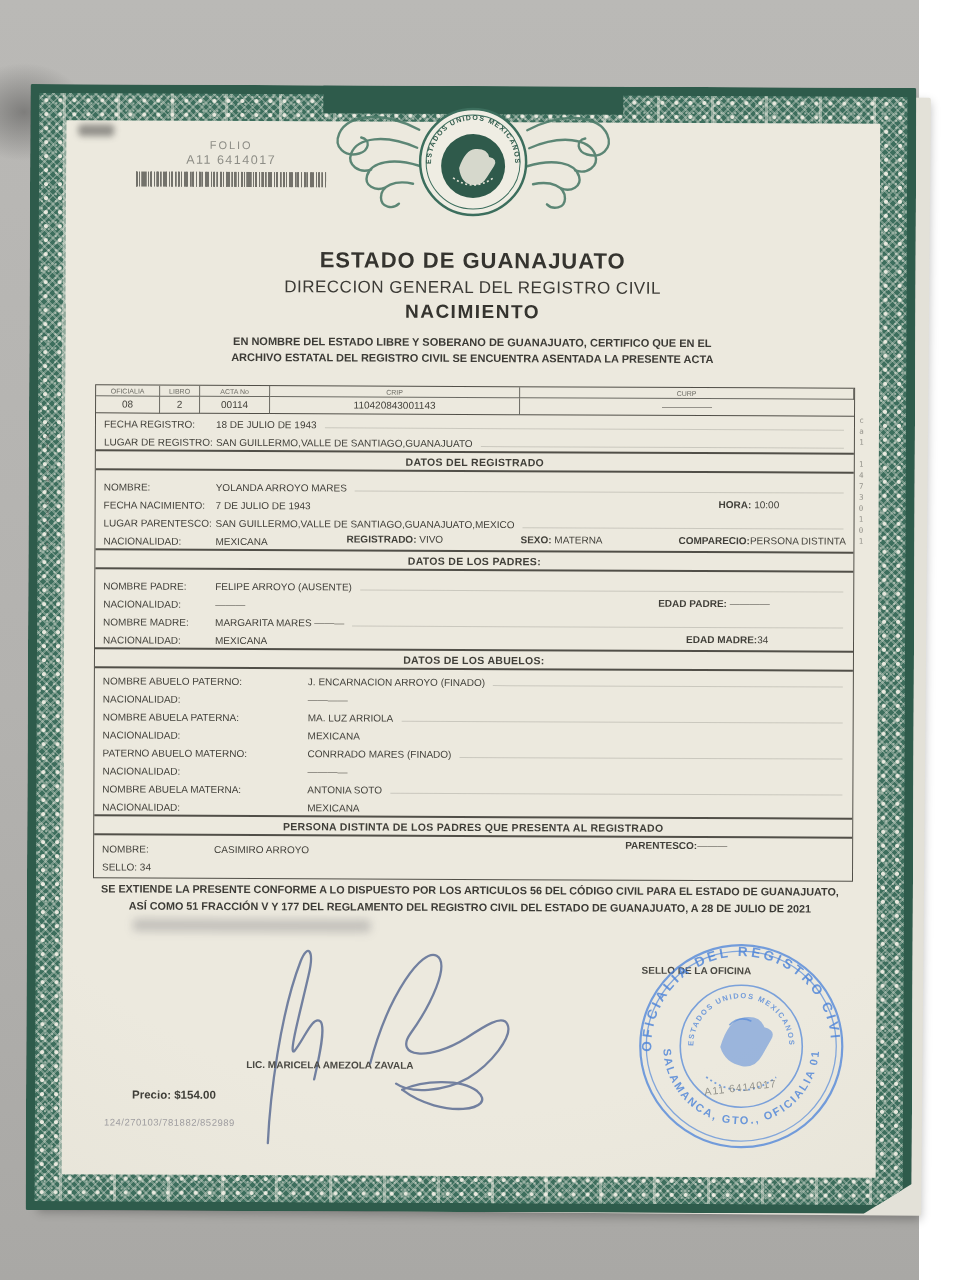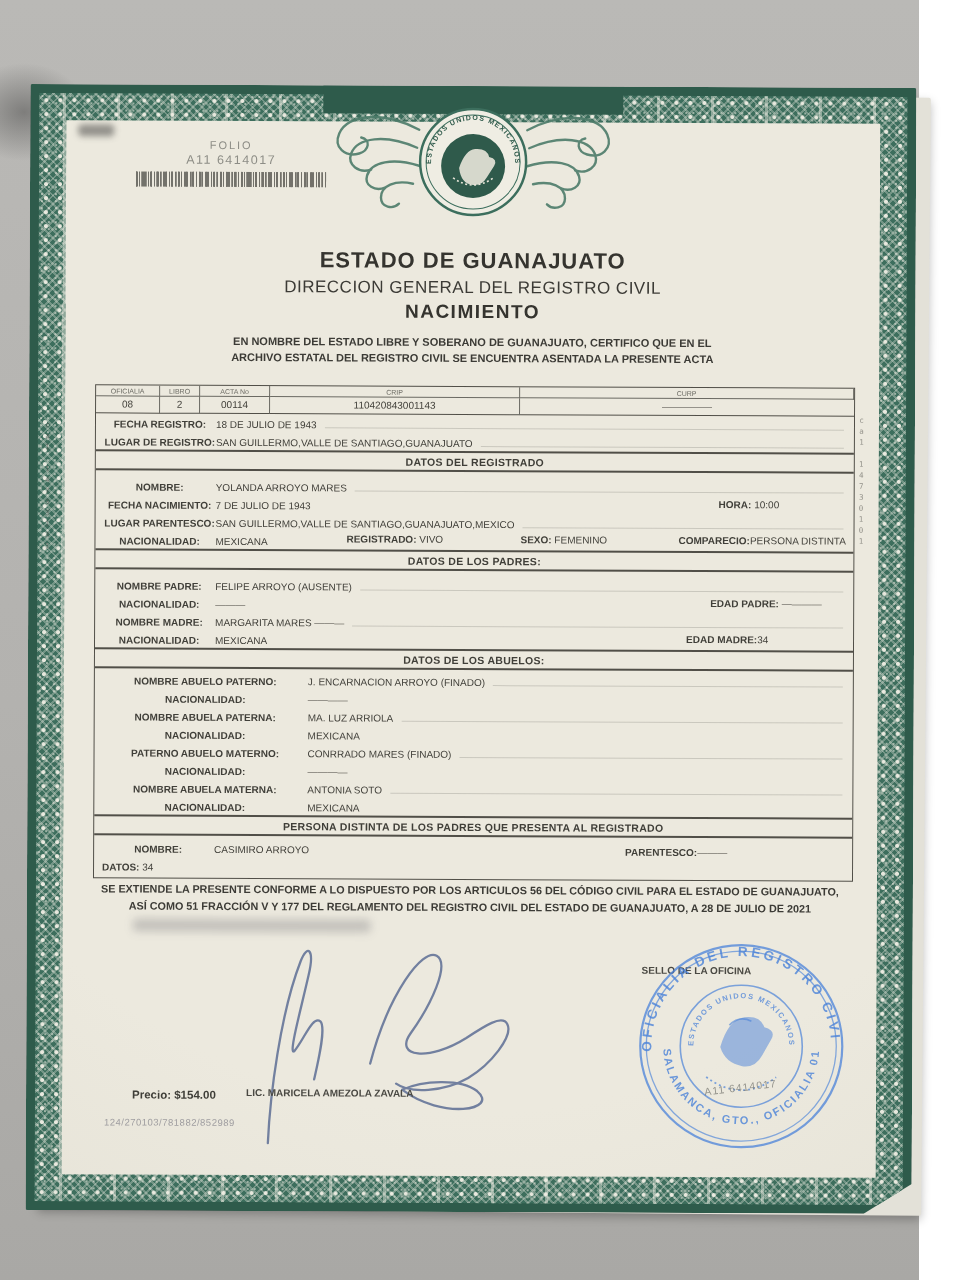--- a/index.html
+++ b/index.html
@@ -57,21 +57,21 @@
   
   .fbox{position:absolute;left:30px;top:264px;width:758px;
         border:1.5px solid #514f48;color:#403f39;font-size:10px;}
   .rtable{display:grid;grid-template-columns:64px 40px 70px 250px 1fr;}
   .rcell{border-right:1px solid #6b6a63;text-align:center;}
   .rcell:last-child{border-right:none;}
   .rhead{font-size:7px;color:#6e6d66;padding:2px 0 1px;border-bottom:1px solid #6b6a63;}
   .rval{padding:2px 0 3px;border-bottom:1px solid #514f48;font-size:10px;}
   .frow{position:relative;display:flex;align-items:flex-end;
         padding:2px 8px 2px 8px;min-height:14px;}
-  .lbl{font-weight:700;flex:0 0 auto;text-align:center;}
+  .lbl{font-weight:400;flex:0 0 auto;}
   .lw1{width:112px;}
   .lw2{width:205px;}
   .val{white-space:nowrap;}
   .fill{flex:1;border-bottom:1px solid rgba(70,70,64,.20);margin:0 2px 2px 8px;height:10px;}
   .at{position:absolute;top:2px;white-space:nowrap;padding-left:25px;}
   .banner{text-align:center;font-weight:700;font-size:10.5px;padding:2.5px 0;
         border-top:2px solid #514f48;border-bottom:2px solid #514f48;letter-spacing:.3px;}
   .padt{padding-top:8px;}
 
   
@@ -80,21 +80,21 @@
         color:rgba(85,85,80,.6);}
   .vleft{left:-22px;top:300px;}
   .vright{left:792px;top:292px;}
 
   
   .legal{position:absolute;left:4px;top:760px;width:806px;text-align:center;
         font-size:10.8px;font-weight:700;line-height:1.55;color:#3c3b36;}
   .sig-caption{position:absolute;left:172px;top:856px;width:200px;text-align:center;
         font-size:10px;font-weight:700;color:#4a4943;line-height:1.35;}
   .signature{position:absolute;left:148px;top:818px;}
-  .oficial{position:absolute;left:184px;top:938px;font-size:10px;font-weight:700;color:#4a4943;margin-top:28px;}
+  .oficial{position:absolute;left:184px;top:938px;font-size:10px;font-weight:700;color:#4a4943;}
   .precio{position:absolute;left:42px;top:968px;font-size:11.5px;font-weight:700;color:#3f3e38;padding-left:28px;}
   .serie{position:absolute;left:42px;top:996px;font-size:9.5px;letter-spacing:.5px;
         color:rgba(95,95,110,.55);}
   .sello-label{position:absolute;left:550px;top:842px;font-size:10px;font-weight:700;color:#4a4943;padding-left:29px;}
   .stamp{position:absolute;left:572px;top:816px;}
   .overprint{position:absolute;left:642px;top:958px;font-size:10.5px;letter-spacing:1px;
         color:rgba(120,120,114,.75);transform:rotate(-7deg);}
 </style>
 </head>
 <body>
@@ -192,35 +192,35 @@
         </div>
         <div class="frow">
           <span class="lbl lw1">LUGAR PARENTESCO:</span>
           <span class="val">SAN GUILLERMO,VALLE DE SANTIAGO,GUANAJUATO,MEXICO</span>
           <span class="fill"></span>
         </div>
         <div class="frow">
           <span class="lbl lw1">NACIONALIDAD:</span>
           <span class="val">MEXICANA</span>
           <span class="at" style="left:226px"><b>REGISTRADO:</b> <span>VIVO</span></span>
-          <span class="at" style="left:400px"><b>SEXO:</b> <span>FEMENINO</span></span>
+          <span class="at" style="left:400px"><b>SEXO:</b> <span>MATERNA</span></span>
           <span class="at" style="left:558px"><b>COMPARECIO:</b><span>PERSONA DISTINTA</span></span>
         </div>
 
         <div class="banner">DATOS DE LOS PADRES:</div>
 
         <div class="frow padt">
           <span class="lbl lw1">NOMBRE PADRE:</span>
           <span class="val">FELIPE ARROYO (AUSENTE)</span>
           <span class="fill"></span>
         </div>
         <div class="frow">
           <span class="lbl lw1">NACIONALIDAD:</span>
           <span class="val">———</span>
-          <span class="at" style="left:590px"><b>EDAD PADRE:</b> <span>————</span></span>
+          <span class="at" style="left:538px"><b>EDAD PADRE:</b> <span>————</span></span>
         </div>
         <div class="frow">
           <span class="lbl lw1">NOMBRE MADRE:</span>
           <span class="val">MARGARITA MARES ———</span>
           <span class="fill"></span>
         </div>
         <div class="frow">
           <span class="lbl lw1">NACIONALIDAD:</span>
           <span class="val">MEXICANA</span>
           <span class="at" style="left:566px"><b>EDAD MADRE:</b><span>34</span></span>
@@ -263,24 +263,24 @@
         <div class="frow">
           <span class="lbl lw2">NACIONALIDAD:</span>
           <span class="val">MEXICANA</span>
         </div>
 
         <div class="banner">PERSONA DISTINTA DE LOS PADRES QUE PRESENTA AL REGISTRADO</div>
 
         <div class="frow" style="padding-top:5px">
           <span class="lbl lw1">NOMBRE:</span>
           <span class="val">CASIMIRO ARROYO</span>
-          <span class="at" style="left:506px;top:9px"><b>PARENTESCO:</b><span>———</span></span>
+          <span class="at" style="left:506px;top:2px"><b>PARENTESCO:</b><span>———</span></span>
         </div>
         <div class="frow" style="padding-bottom:5px">
-          <span class="lbl">DATOS:</span>&nbsp;
+          <span class="lbl">SELLO:</span>&nbsp;
           <span class="val">34</span>
         </div>
       </div>
 
       <div class="vcode vleft">ca1 14733131</div>
       <div class="vcode vright">ca1 14730101</div>
 
       <div class="ghost"></div>
 
       <div class="legal">

